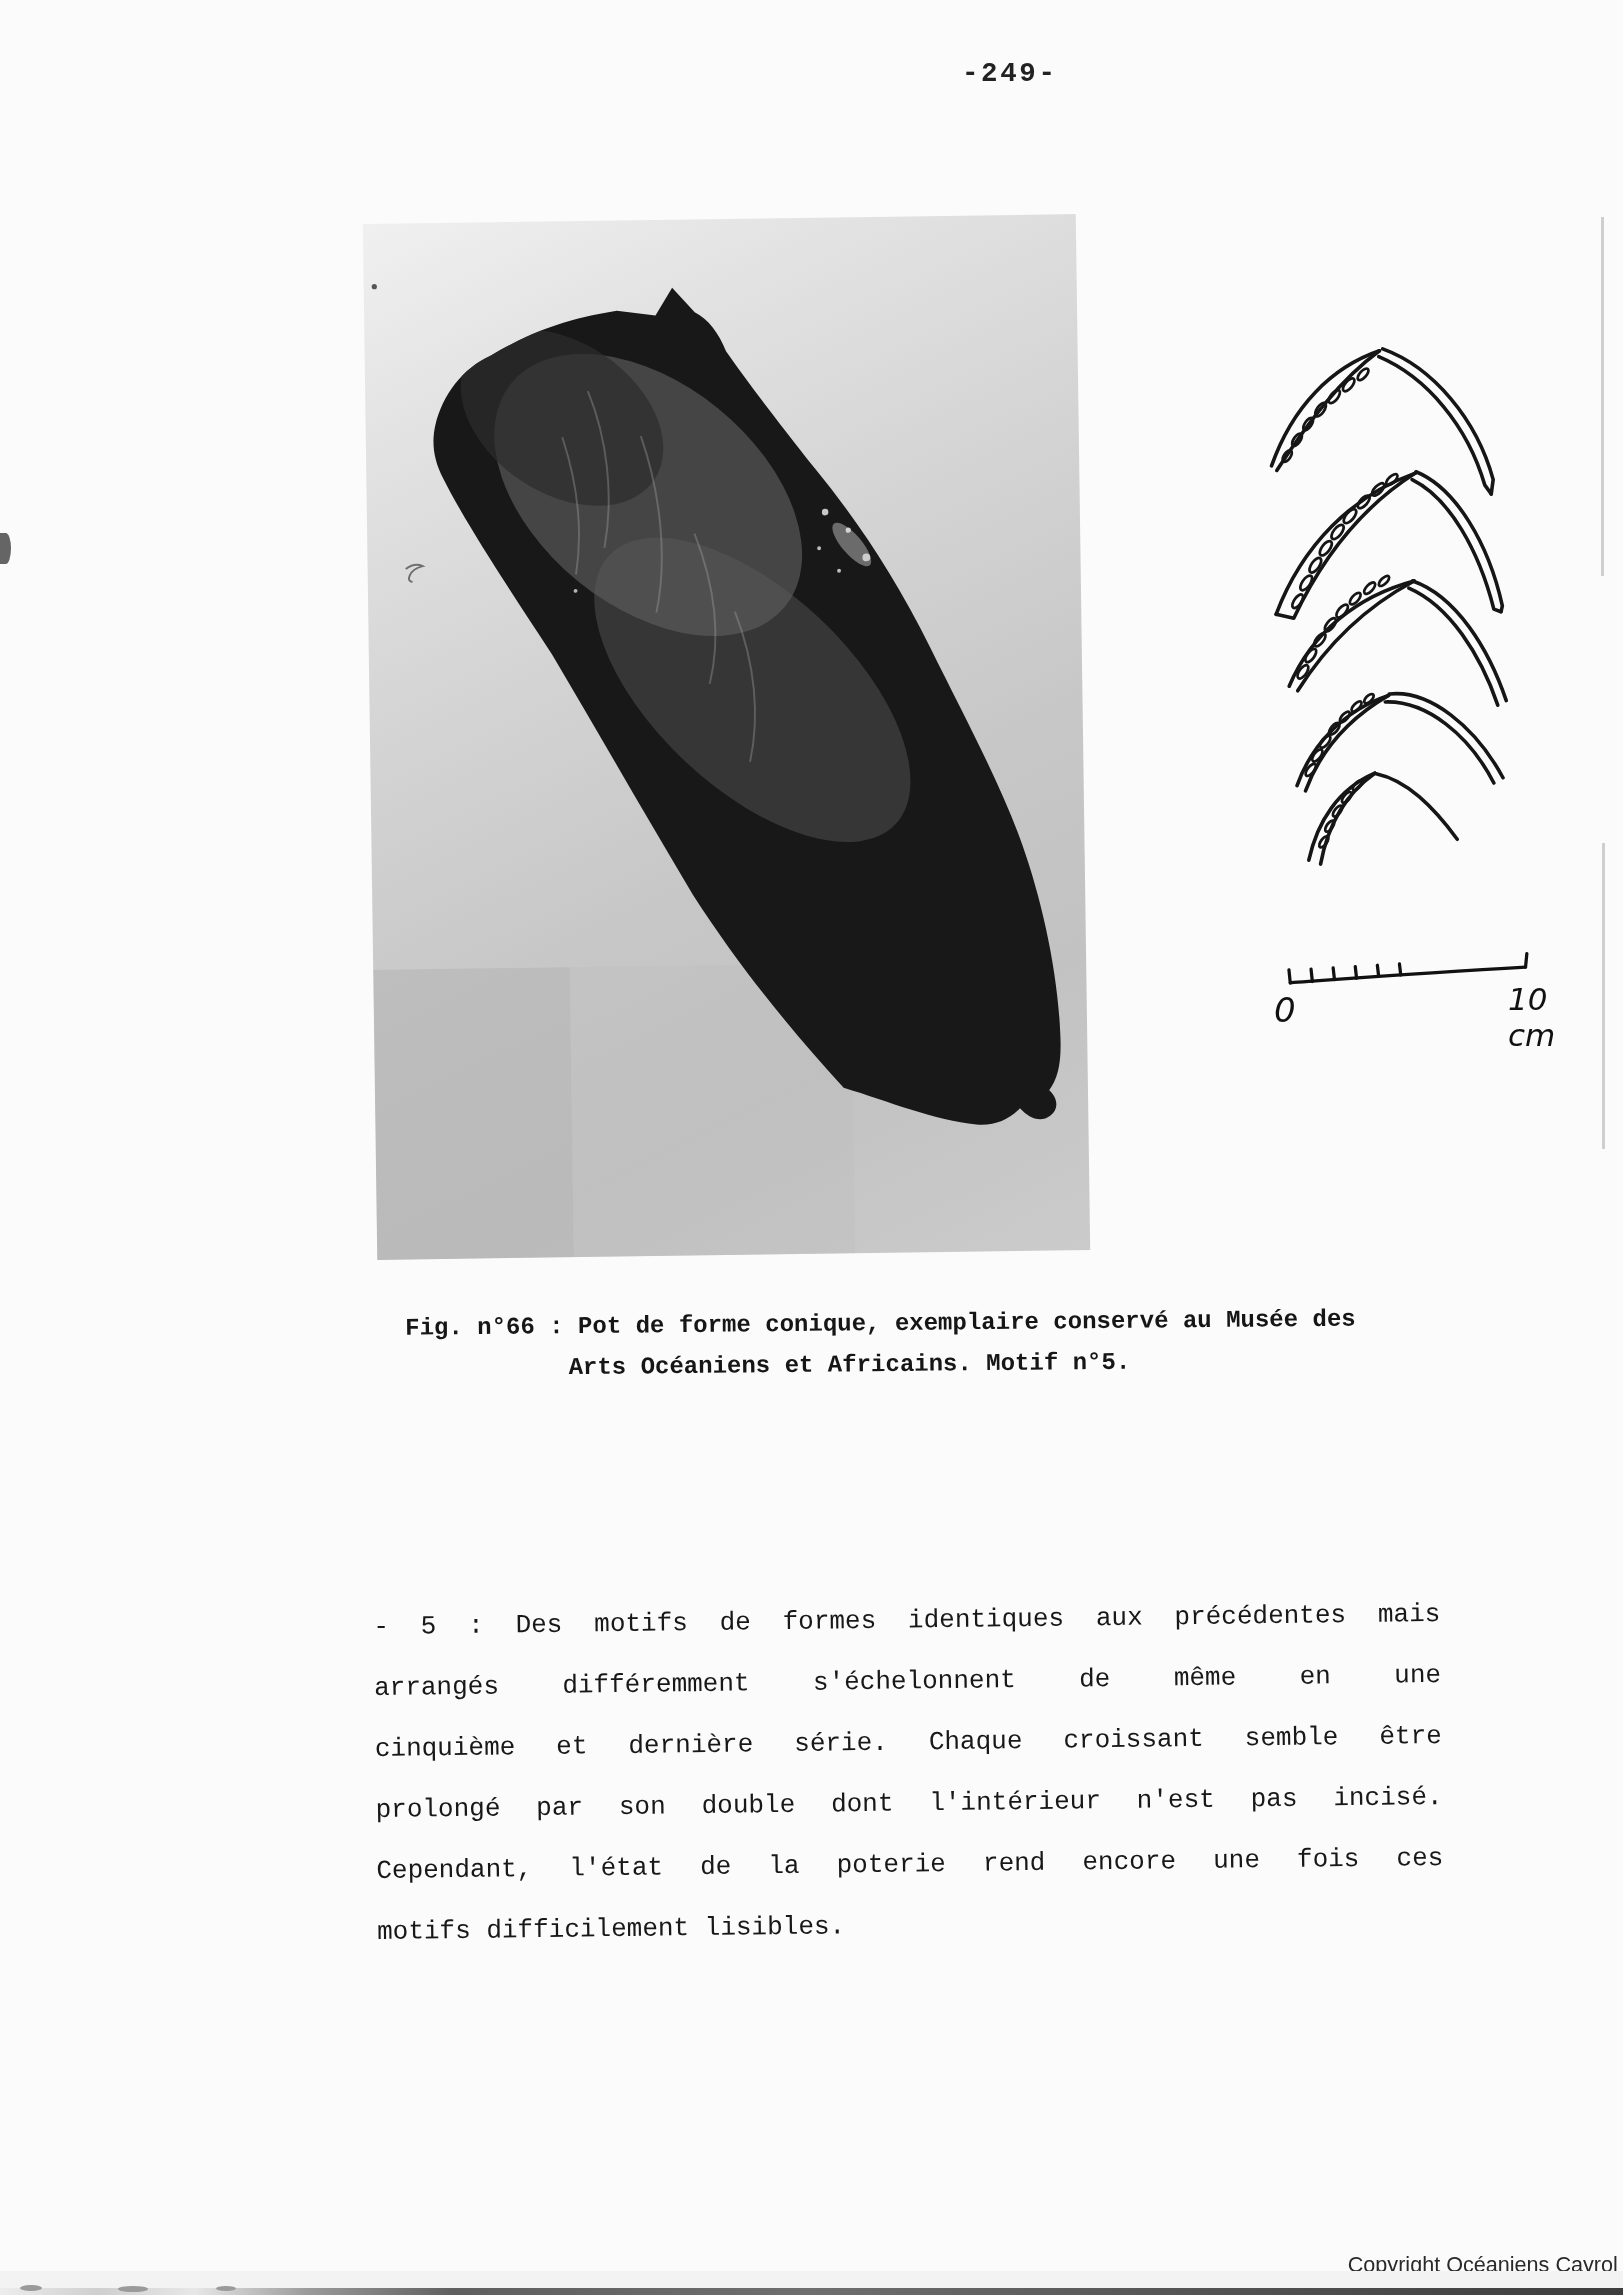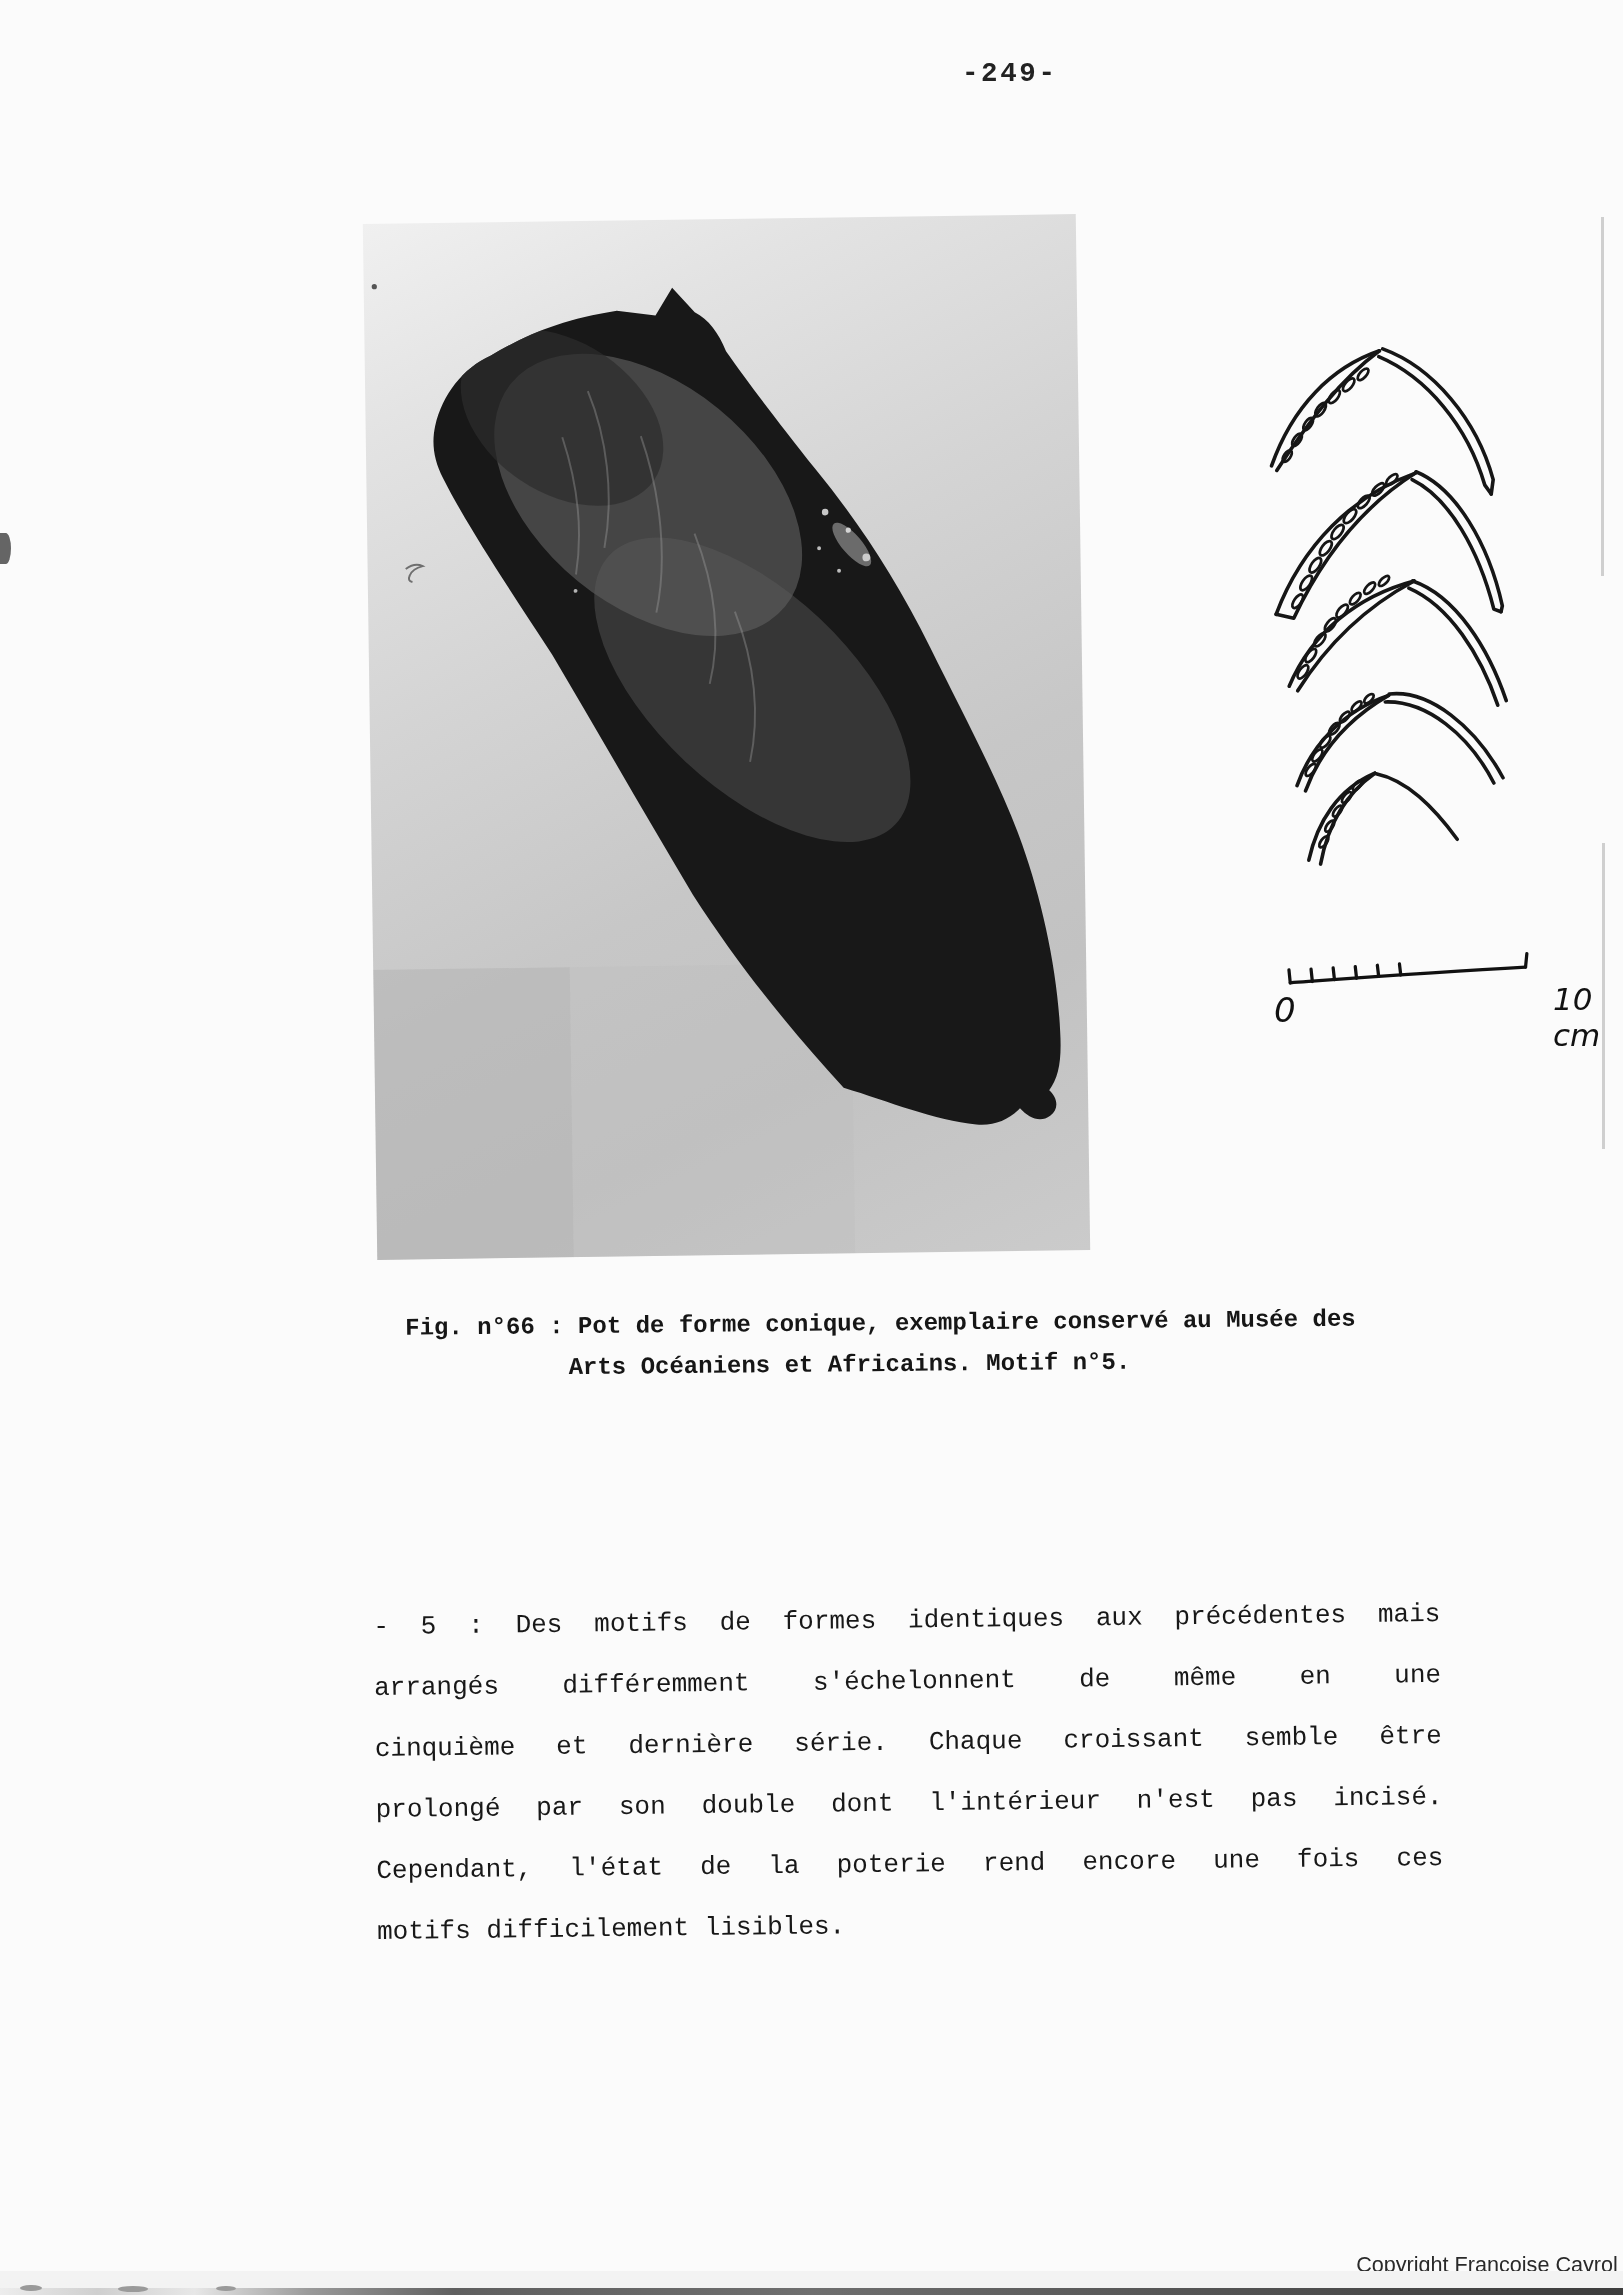--- a/index.html
+++ b/index.html
@@ -24,21 +24,21 @@
   .photo svg{position:absolute;left:0;top:0;}
   
   .motifs{position:absolute;left:1214px;top:308px;}
   .scalebar{position:absolute;left:1270px;top:936px;}
   .scale-zero{
     position:absolute;left:1274px;top:990px;
     font-family:"DejaVu Sans",sans-serif;font-style:italic;
     font-size:34px;color:#111;
   }
   .scale-max{
-    position:absolute;left:1553px;top:981px;
+    position:absolute;left:1508px;top:981px;
     font-family:"DejaVu Sans",sans-serif;font-style:italic;
     font-size:31px;color:#111;word-spacing:22px;
   }
   
   .caption{
     position:absolute;left:368px;top:1308px;width:1073px;
     transform:rotate(-0.55deg);transform-origin:left top;
     font-weight:bold;font-size:24px;color:#161616;line-height:41px;
     white-space:nowrap;
   }
@@ -228,21 +228,21 @@
 
   <div class="bodytext">
     <div class="bline">- 5 : Des motifs de formes identiques aux précédentes mais</div>
     <div class="bline">arrangés différemment s'échelonnent de même en une</div>
     <div class="bline">cinquième et dernière série. Chaque croissant semble être</div>
     <div class="bline">prolongé par son double dont l'intérieur n'est pas incisé.</div>
     <div class="bline">Cependant, l'état de la poterie rend encore une fois ces</div>
     <div class="bline last">motifs difficilement lisibles.</div>
   </div>
 
-  <div class="copyright">Copyright Françoise Cayrol</div>
+  <div class="copyright">Copyright Océaniens Cayrol</div>
   <div class="bottom-strip"></div>
   <div class="bottom-edge"></div>
   <div class="blob" style="left:19.6px;bottom:3.9px;width:22px;height:6.5px;"></div>
   <div class="blob" style="left:118px;bottom:3.3px;width:30px;height:5.9px;"></div>
   <div class="blob" style="left:216px;bottom:3.9px;width:19.6px;height:5.2px;"></div>
 
   <div class="edge-mark"></div>
   <div class="scan-line a"></div>
   <div class="scan-line b"></div>
 

